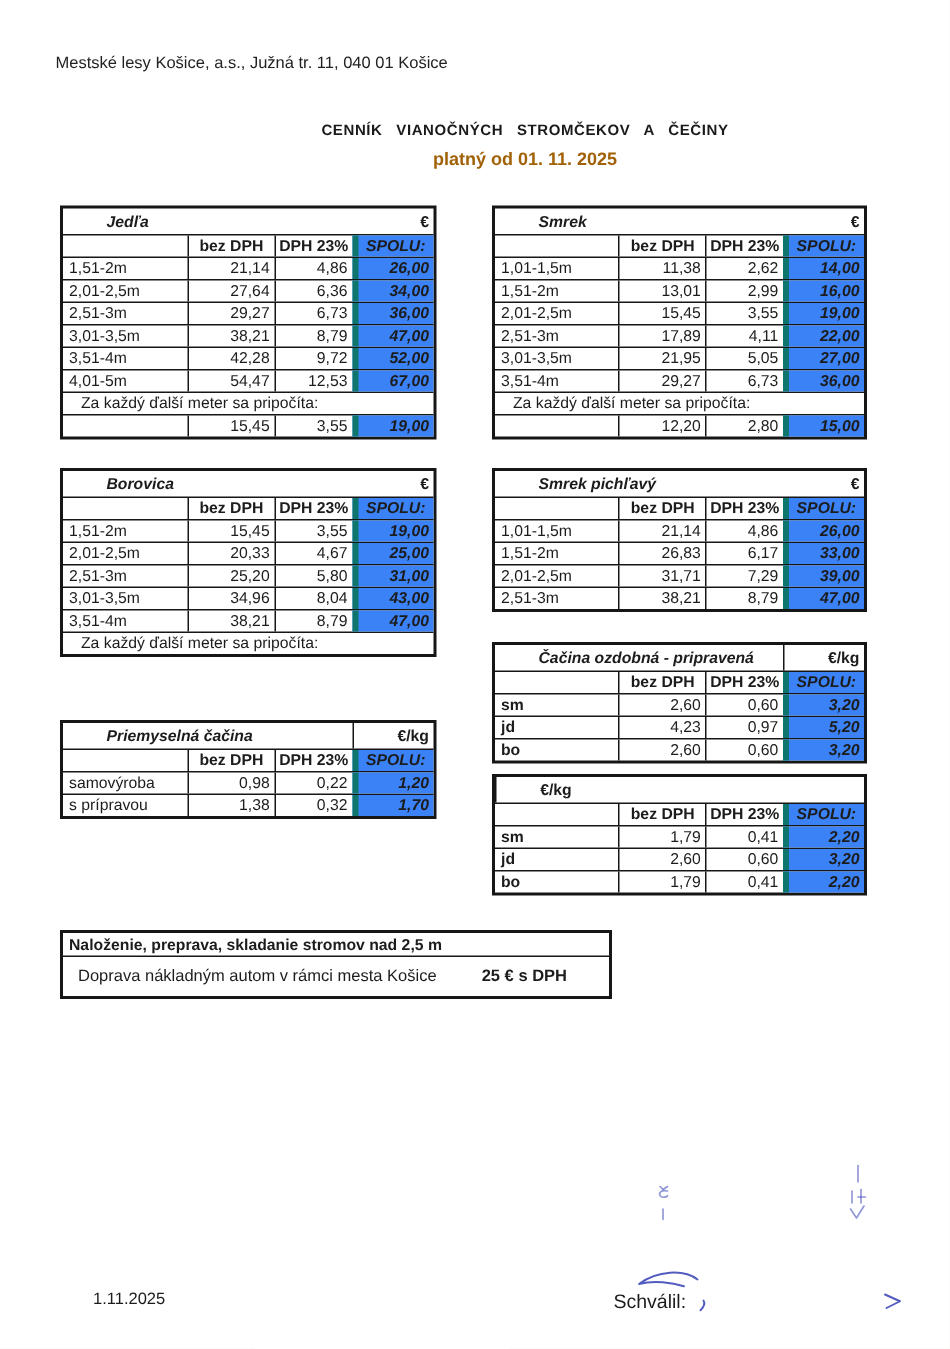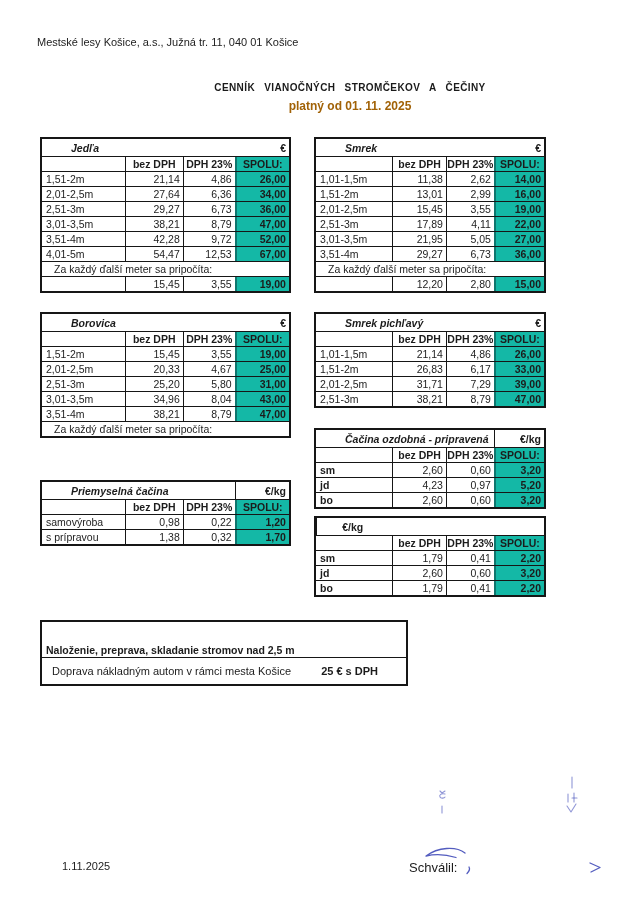--- a/index.html
+++ b/index.html
@@ -25,44 +25,44 @@
   .doc-subtitle{
     margin-top:6px;font-size:12px;font-weight:bold;color:#a16207;
   }
 
   
   .ptable{
     position:absolute;background:#fff;border:2px solid #161616;
     font-size:10.5px;box-sizing:border-box;
   }
   .tw-left{left:40px;width:251px;}
-  .tw-right{left:314px;width:232px;}
+  .tw-right{left:328px;width:250px;}
   .trow{display:flex;align-items:stretch;height:15px;border-top:1.5px solid #161616;box-sizing:border-box;}
   .trow.title-row{border-top:none;height:17px;}
   .tcell{display:flex;align-items:center;box-sizing:border-box;overflow:hidden;}
   .c1{width:33.5%;padding-left:4px;}
   .c2{width:23.5%;border-left:1.5px solid #161616;}
   .c3{width:21%;border-left:1.5px solid #161616;}
-  .c4{width:22%;border-left:2px solid #0f766e;background:#14b8a6;font-weight:bold;}
+  .c4{width:22%;border-left:4px solid #0f766e;background:#3b82f6;font-weight:bold;font-style:italic;}
   .th{font-weight:bold;justify-content:center;padding:0;}
   .num{justify-content:flex-end;padding-right:3px;}
   .title-cell{flex:1;font-style:italic;font-weight:bold;padding-left:4px;margin-left:25px;}
   .unit-cell{width:22%;justify-content:flex-end;padding-right:3px;font-weight:bold;box-sizing:border-box;}
   .kg .unit-cell{border-left:1.5px solid #161616;}
   .note-row{display:flex;align-items:center;padding-left:12px;}
   .rep{display:contents;}
 
   
   .transport{
     position:absolute;left:40px;top:620px;width:368px;
     border:2px solid #161616;background:#fff;box-sizing:border-box;
   }
   .transport-header{
     height:16px;border-bottom:1.5px solid #161616;display:flex;align-items:center;
-    padding-left:4px;font-size:10.5px;font-weight:bold;box-sizing:border-box;margin-top:20px;
+    padding-left:4px;font-size:10.5px;font-weight:bold;box-sizing:border-box;
   }
   .transport-body{
     height:26px;display:flex;align-items:center;font-size:11px;
     padding-left:10px;box-sizing:border-box;
   }
   .transport-price{margin-left:auto;padding-right:28px;font-weight:bold;text-align:right;}
 
   
   .footer-date{position:absolute;left:62px;top:860px;font-size:11px;}
   .approve-label{position:absolute;left:409px;top:860px;font-size:13px;}

